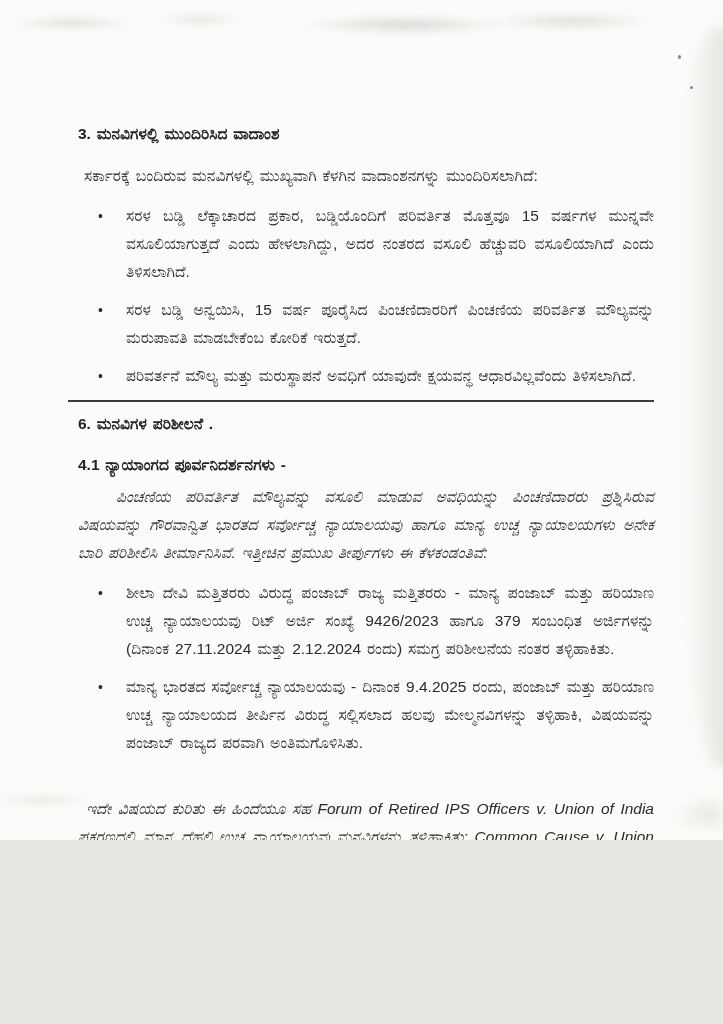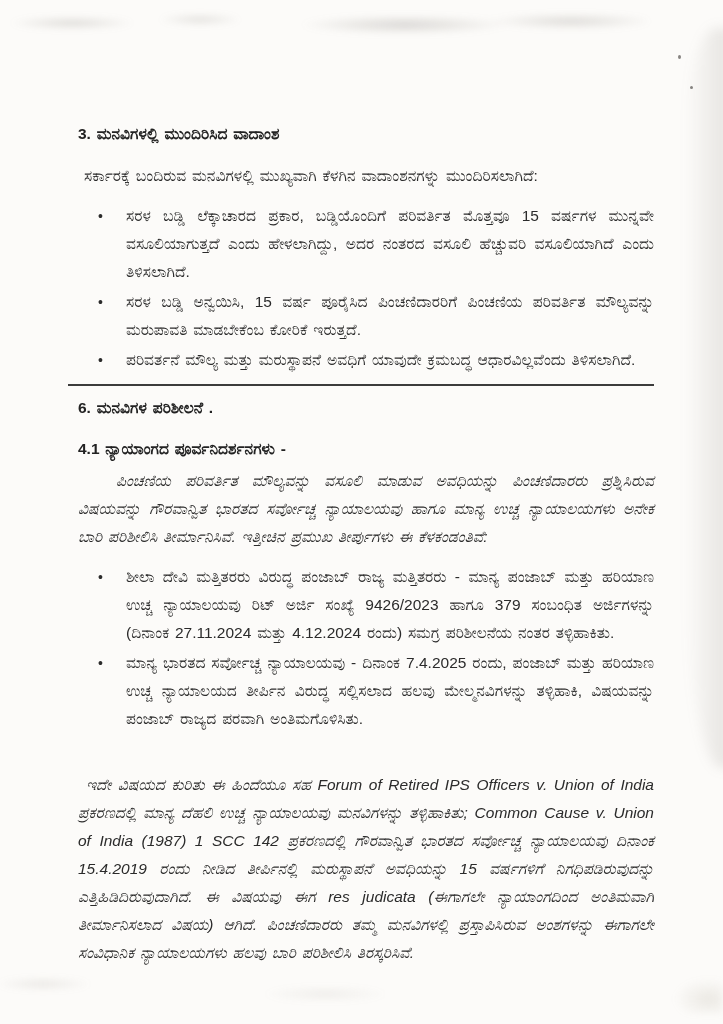--- a/index.html
+++ b/index.html
@@ -1,19 +1,19 @@
 <!DOCTYPE html>
 <html lang="kn"><head>
 <meta charset="utf-8">
 <style>
   html, body { margin: 0; padding: 0; background: #e9e7e3; }
   .page {
     position: relative;
     width: 723px;
-    height: 1024px;
+    height: 840px;
     margin: 0 auto;
     background: #fcfbf9;
     overflow: hidden;
     font-family: "Liberation Sans", "DejaVu Sans", sans-serif;
     color: #2b2b2b;
     box-sizing: border-box;
   }
   
   .smudge-top {
     position: absolute; top: 6px; left: 8px; width: 640px; height: 34px;
@@ -62,21 +62,21 @@
   .intro { margin: 14px 0 0 6px; text-align: justify; }
   ul.bullets {
     list-style: none;
     margin: 12px 0 0 0;
     padding: 0 0 0 20px;
   }
   ul.bullets li {
     position: relative;
     padding-left: 28px;
     text-align: justify;
-    margin-top: 2px;
+    margin-top: 10px;
   }
   ul.bullets li::before {
     content: "\2022";
     position: absolute;
     left: 0;
     top: 0;
     font-size: 14px;
     color: #2b2b2b;
   }
   hr.divider {
@@ -104,32 +104,32 @@
 
   <main class="content">
 
     <h2 class="heading">3. ಮನವಿಗಳಲ್ಲಿ ಮುಂದಿರಿಸಿದ ವಾದಾಂಶ</h2>
 
     <p class="intro">ಸರ್ಕಾರಕ್ಕೆ ಬಂದಿರುವ ಮನವಿಗಳಲ್ಲಿ ಮುಖ್ಯವಾಗಿ ಕೆಳಗಿನ ವಾದಾಂಶನಗಳ್ನು ಮುಂದಿರಿಸಲಾಗಿದೆ:</p>
 
     <ul class="bullets">
       <li>ಸರಳ ಬಡ್ಡಿ ಲೆಕ್ಕಾಚಾರದ ಪ್ರಕಾರ, ಬಡ್ಡಿಯೊಂದಿಗೆ ಪರಿವರ್ತಿತ ಮೊತ್ತವೂ 15 ವರ್ಷಗಳ ಮುನ್ನವೇ ವಸೂಲಿಯಾಗುತ್ತದೆ ಎಂದು ಹೇಳಲಾಗಿದ್ದು, ಅದರ ನಂತರದ ವಸೂಲಿ ಹೆಚ್ಚುವರಿ ವಸೂಲಿಯಾಗಿದೆ ಎಂದು ತಿಳಿಸಲಾಗಿದೆ.</li>
       <li>ಸರಳ ಬಡ್ಡಿ ಅನ್ವಯಿಸಿ, 15 ವರ್ಷ ಪೂರೈಸಿದ ಪಿಂಚಣಿದಾರರಿಗೆ ಪಿಂಚಣಿಯ ಪರಿವರ್ತಿತ ಮೌಲ್ಯವನ್ನು ಮರುಪಾವತಿ ಮಾಡಬೇಕೆಂಬ ಕೋರಿಕೆ ಇರುತ್ತದೆ.</li>
-      <li>ಪರಿವರ್ತನೆ ಮೌಲ್ಯ ಮತ್ತು ಮರುಸ್ಥಾಪನೆ ಅವಧಿಗೆ ಯಾವುದೇ ಕ್ರಮಬದ್ಧ ಆಧಾರವಿಲ್ಲವೆಂದು ತಿಳಿಸಲಾಗಿದೆ.</li>
+      <li>ಪರಿವರ್ತನೆ ಮೌಲ್ಯ ಮತ್ತು ಮರುಸ್ಥಾಪನೆ ಅವಧಿಗೆ ಯಾವುದೇ ಕ್ಷಯವನ್ಧ ಆಧಾರವಿಲ್ಲವೆಂದು ತಿಳಿಸಲಾಗಿದೆ.</li>
     </ul>
 
     <hr class="divider">
 
     <h2 class="heading h4">6. ಮನವಿಗಳ ಪರಿಶೀಲನೆ .</h2>
 
     <h2 class="heading h41">4.1 ನ್ಯಾಯಾಂಗದ ಪೂರ್ವನಿದರ್ಶನಗಳು -</h2>
 
     <p class="para first">ಪಿಂಚಣಿಯ ಪರಿವರ್ತಿತ ಮೌಲ್ಯವನ್ನು ವಸೂಲಿ ಮಾಡುವ ಅವಧಿಯನ್ನು ಪಿಂಚಣಿದಾರರು ಪ್ರಶ್ನಿಸಿರುವ ವಿಷಯವನ್ನು ಗೌರವಾನ್ವಿತ ಭಾರತದ ಸರ್ವೋಚ್ಚ ನ್ಯಾಯಾಲಯವು ಹಾಗೂ ಮಾನ್ಯ ಉಚ್ಚ ನ್ಯಾಯಾಲಯಗಳು ಅನೇಕ ಬಾರಿ ಪರಿಶೀಲಿಸಿ ತೀರ್ಮಾನಿಸಿವೆ. ಇತ್ತೀಚಿನ ಪ್ರಮುಖ ತೀರ್ಪುಗಳು ಈ ಕೆಳಕಂಡಂತಿವೆ:</p>
 
     <ul class="bullets">
-      <li>ಶೀಲಾ ದೇವಿ ಮತ್ತಿತರರು ವಿರುದ್ಧ ಪಂಜಾಬ್ ರಾಜ್ಯ ಮತ್ತಿತರರು - ಮಾನ್ಯ ಪಂಜಾಬ್ ಮತ್ತು ಹರಿಯಾಣ ಉಚ್ಚ ನ್ಯಾಯಾಲಯವು ರಿಟ್ ಅರ್ಜಿ ಸಂಖ್ಯೆ 9426/2023 ಹಾಗೂ 379 ಸಂಬಂಧಿತ ಅರ್ಜಿಗಳನ್ನು (ದಿನಾಂಕ 27.11.2024 ಮತ್ತು 4.12.2024 ರಂದು) ಸಮಗ್ರ ಪರಿಶೀಲನೆಯ ನಂತರ ತಳ್ಳಿಹಾಕಿತು.</li>
-      <li>ಮಾನ್ಯ ಭಾರತದ ಸರ್ವೋಚ್ಚ ನ್ಯಾಯಾಲಯವು - ದಿನಾಂಕ 7.4.2025 ರಂದು, ಪಂಜಾಬ್ ಮತ್ತು ಹರಿಯಾಣ ಉಚ್ಚ ನ್ಯಾಯಾಲಯದ ತೀರ್ಪಿನ ವಿರುದ್ಧ ಸಲ್ಲಿಸಲಾದ ಹಲವು ಮೇಲ್ಮನವಿಗಳನ್ನು ತಳ್ಳಿಹಾಕಿ, ವಿಷಯವನ್ನು ಪಂಜಾಬ್ ರಾಜ್ಯದ ಪರವಾಗಿ ಅಂತಿಮಗೊಳಿಸಿತು.</li>
+      <li>ಶೀಲಾ ದೇವಿ ಮತ್ತಿತರರು ವಿರುದ್ಧ ಪಂಜಾಬ್ ರಾಜ್ಯ ಮತ್ತಿತರರು - ಮಾನ್ಯ ಪಂಜಾಬ್ ಮತ್ತು ಹರಿಯಾಣ ಉಚ್ಚ ನ್ಯಾಯಾಲಯವು ರಿಟ್ ಅರ್ಜಿ ಸಂಖ್ಯೆ 9426/2023 ಹಾಗೂ 379 ಸಂಬಂಧಿತ ಅರ್ಜಿಗಳನ್ನು (ದಿನಾಂಕ 27.11.2024 ಮತ್ತು 2.12.2024 ರಂದು) ಸಮಗ್ರ ಪರಿಶೀಲನೆಯ ನಂತರ ತಳ್ಳಿಹಾಕಿತು.</li>
+      <li>ಮಾನ್ಯ ಭಾರತದ ಸರ್ವೋಚ್ಚ ನ್ಯಾಯಾಲಯವು - ದಿನಾಂಕ 9.4.2025 ರಂದು, ಪಂಜಾಬ್ ಮತ್ತು ಹರಿಯಾಣ ಉಚ್ಚ ನ್ಯಾಯಾಲಯದ ತೀರ್ಪಿನ ವಿರುದ್ಧ ಸಲ್ಲಿಸಲಾದ ಹಲವು ಮೇಲ್ಮನವಿಗಳನ್ನು ತಳ್ಳಿಹಾಕಿ, ವಿಷಯವನ್ನು ಪಂಜಾಬ್ ರಾಜ್ಯದ ಪರವಾಗಿ ಅಂತಿಮಗೊಳಿಸಿತು.</li>
     </ul>
 
     <p class="para closing">ಇದೇ ವಿಷಯದ ಕುರಿತು ಈ ಹಿಂದೆಯೂ ಸಹ Forum of Retired IPS Officers v. Union of India ಪ್ರಕರಣದಲ್ಲಿ ಮಾನ್ಯ ದೆಹಲಿ ಉಚ್ಚ ನ್ಯಾಯಾಲಯವು ಮನವಿಗಳನ್ನು ತಳ್ಳಿಹಾಕಿತು; Common Cause v. Union of India (1987) 1 SCC 142 ಪ್ರಕರಣದಲ್ಲಿ ಗೌರವಾನ್ವಿತ ಭಾರತದ ಸರ್ವೋಚ್ಚ ನ್ಯಾಯಾಲಯವು ದಿನಾಂಕ 15.4.2019 ರಂದು ನೀಡಿದ ತೀರ್ಪಿನಲ್ಲಿ ಮರುಸ್ಥಾಪನೆ ಅವಧಿಯನ್ನು 15 ವರ್ಷಗಳಿಗೆ ನಿಗಧಿಪಡಿರುವುದನ್ನು ಎತ್ತಿಹಿಡಿದಿರುವುದಾಗಿದೆ. ಈ ವಿಷಯವು ಈಗ res judicata (ಈಗಾಗಲೇ ನ್ಯಾಯಾಂಗದಿಂದ ಅಂತಿಮವಾಗಿ ತೀರ್ಮಾನಿಸಲಾದ ವಿಷಯ) ಆಗಿದೆ. ಪಿಂಚಣಿದಾರರು ತಮ್ಮ ಮನವಿಗಳಲ್ಲಿ ಪ್ರಸ್ತಾಪಿಸಿರುವ ಅಂಶಗಳನ್ನು ಈಗಾಗಲೇ ಸಂವಿಧಾನಿಕ ನ್ಯಾಯಾಲಯಗಳು ಹಲವು ಬಾರಿ ಪರಿಶೀಲಿಸಿ ತಿರಸ್ಕರಿಸಿವೆ.</p>
 
   </main>
 </div>
 
 </body></html>

